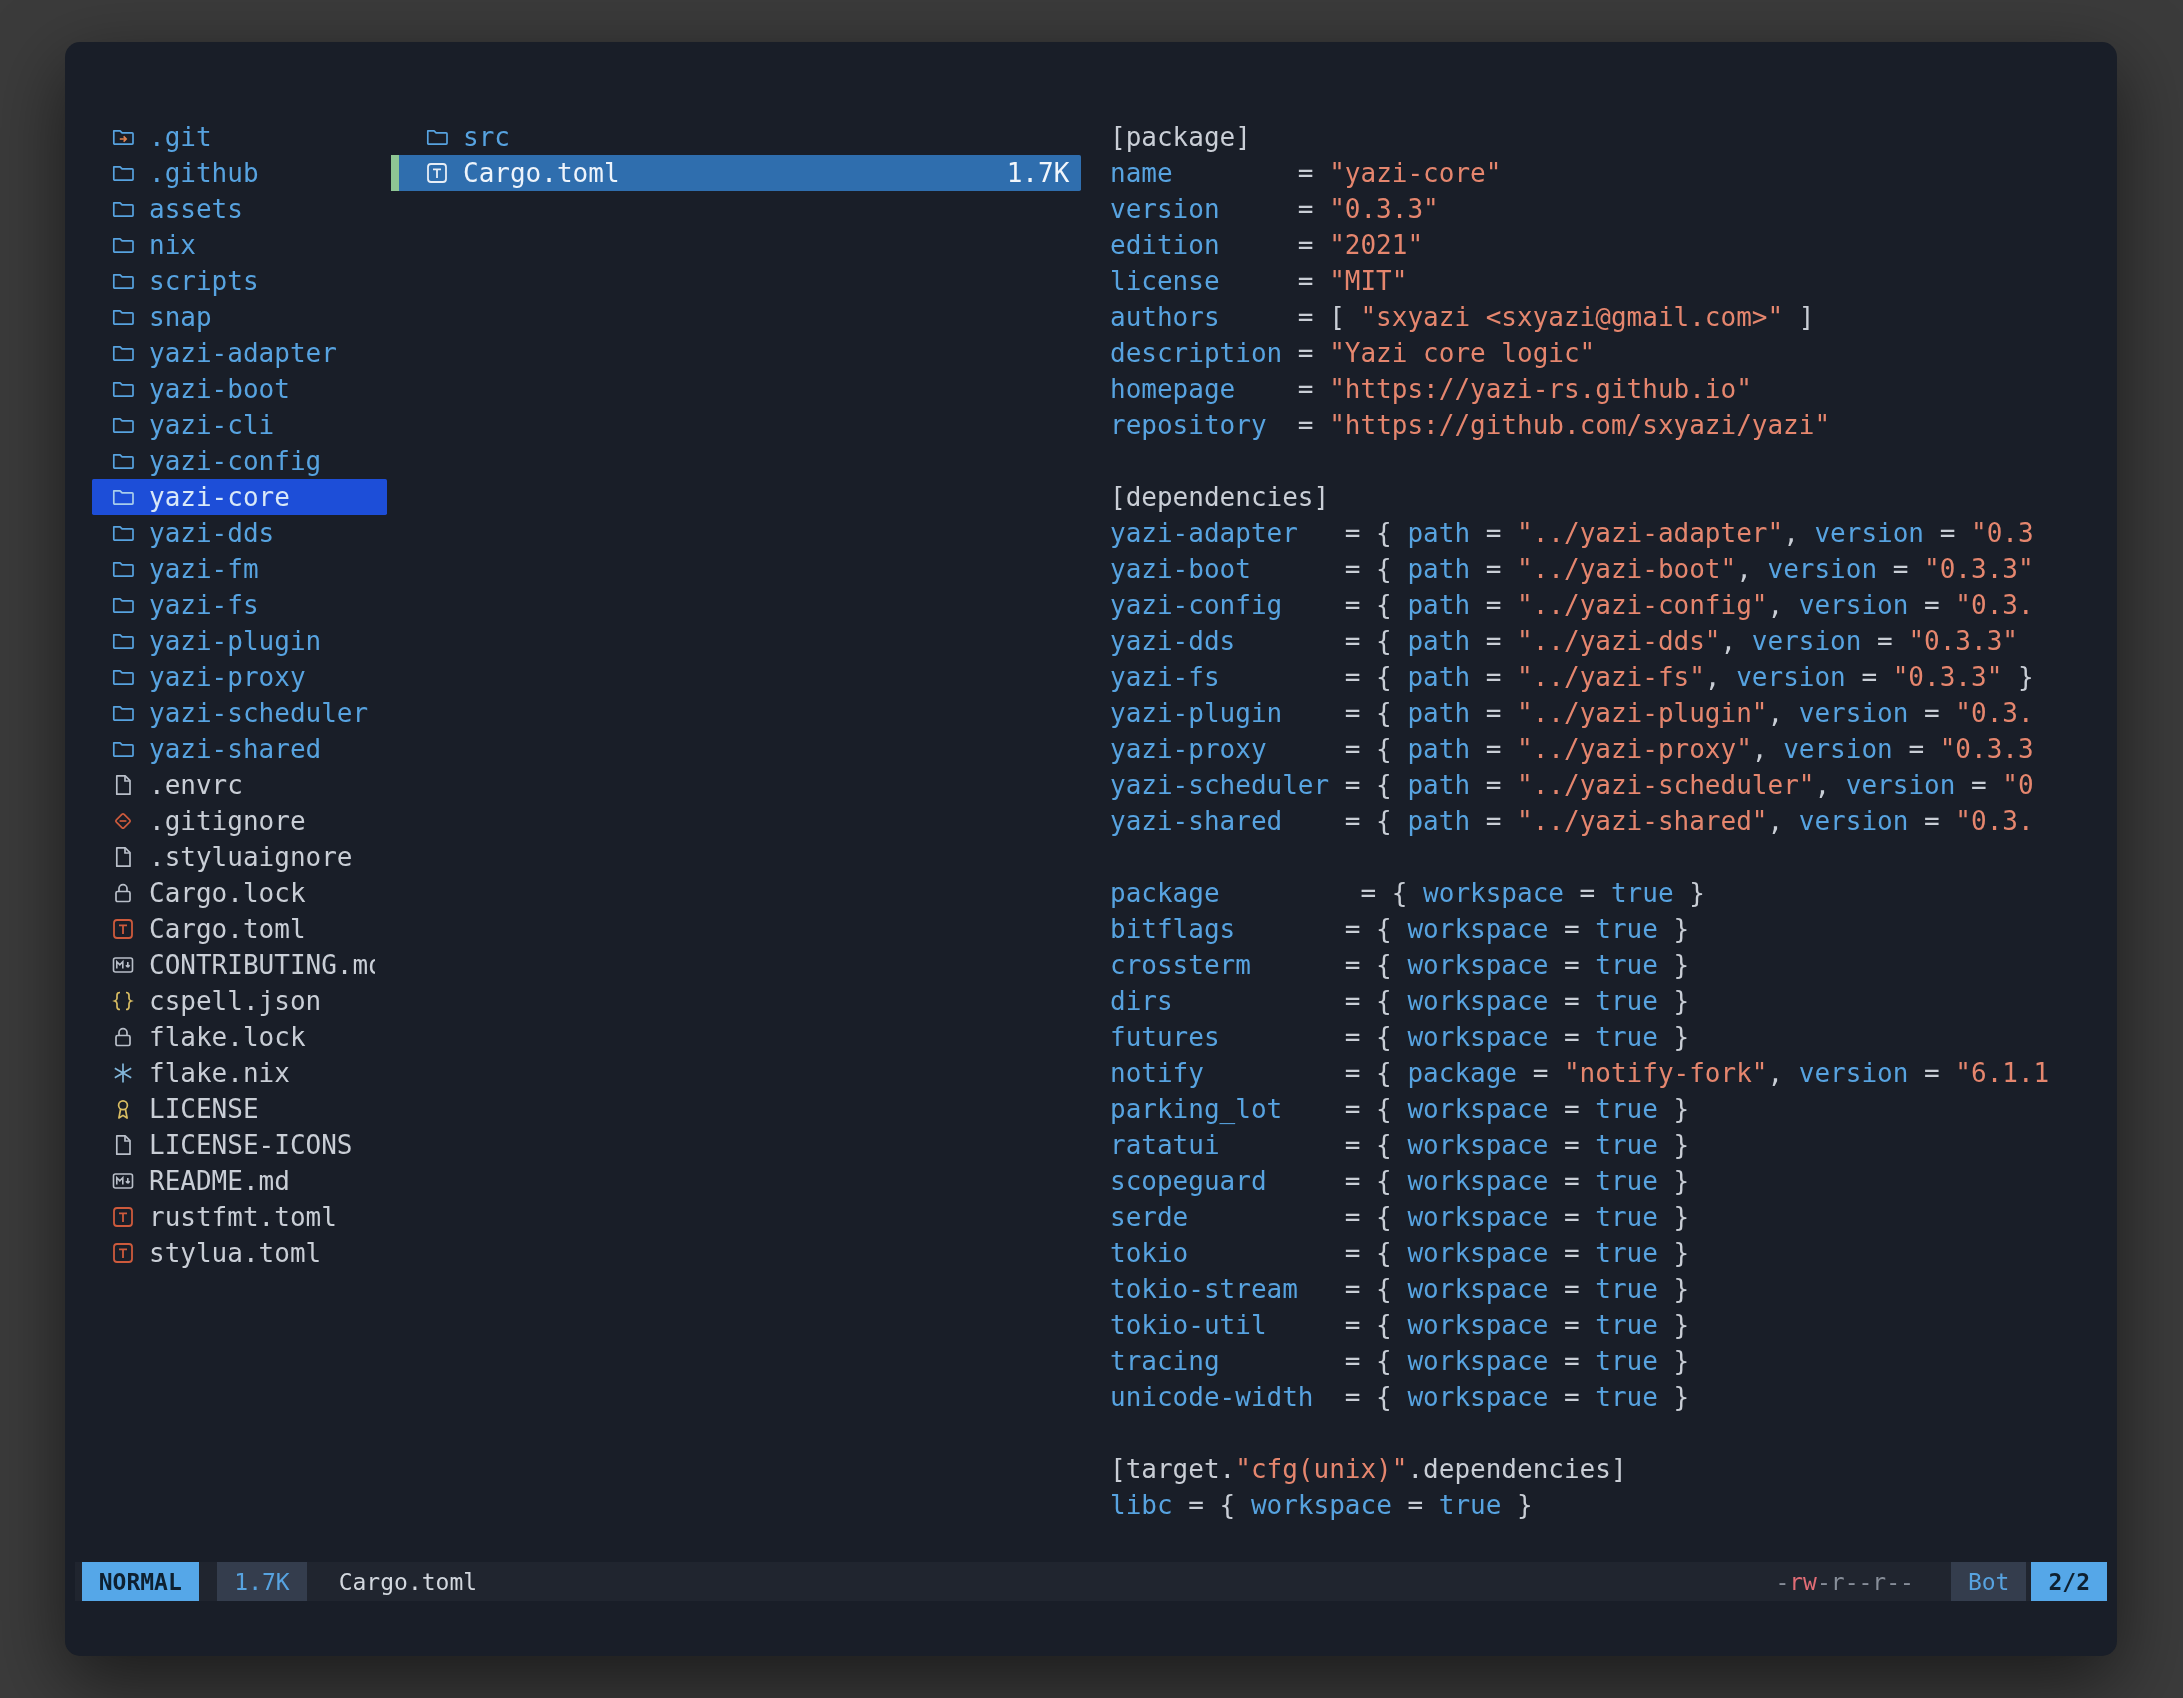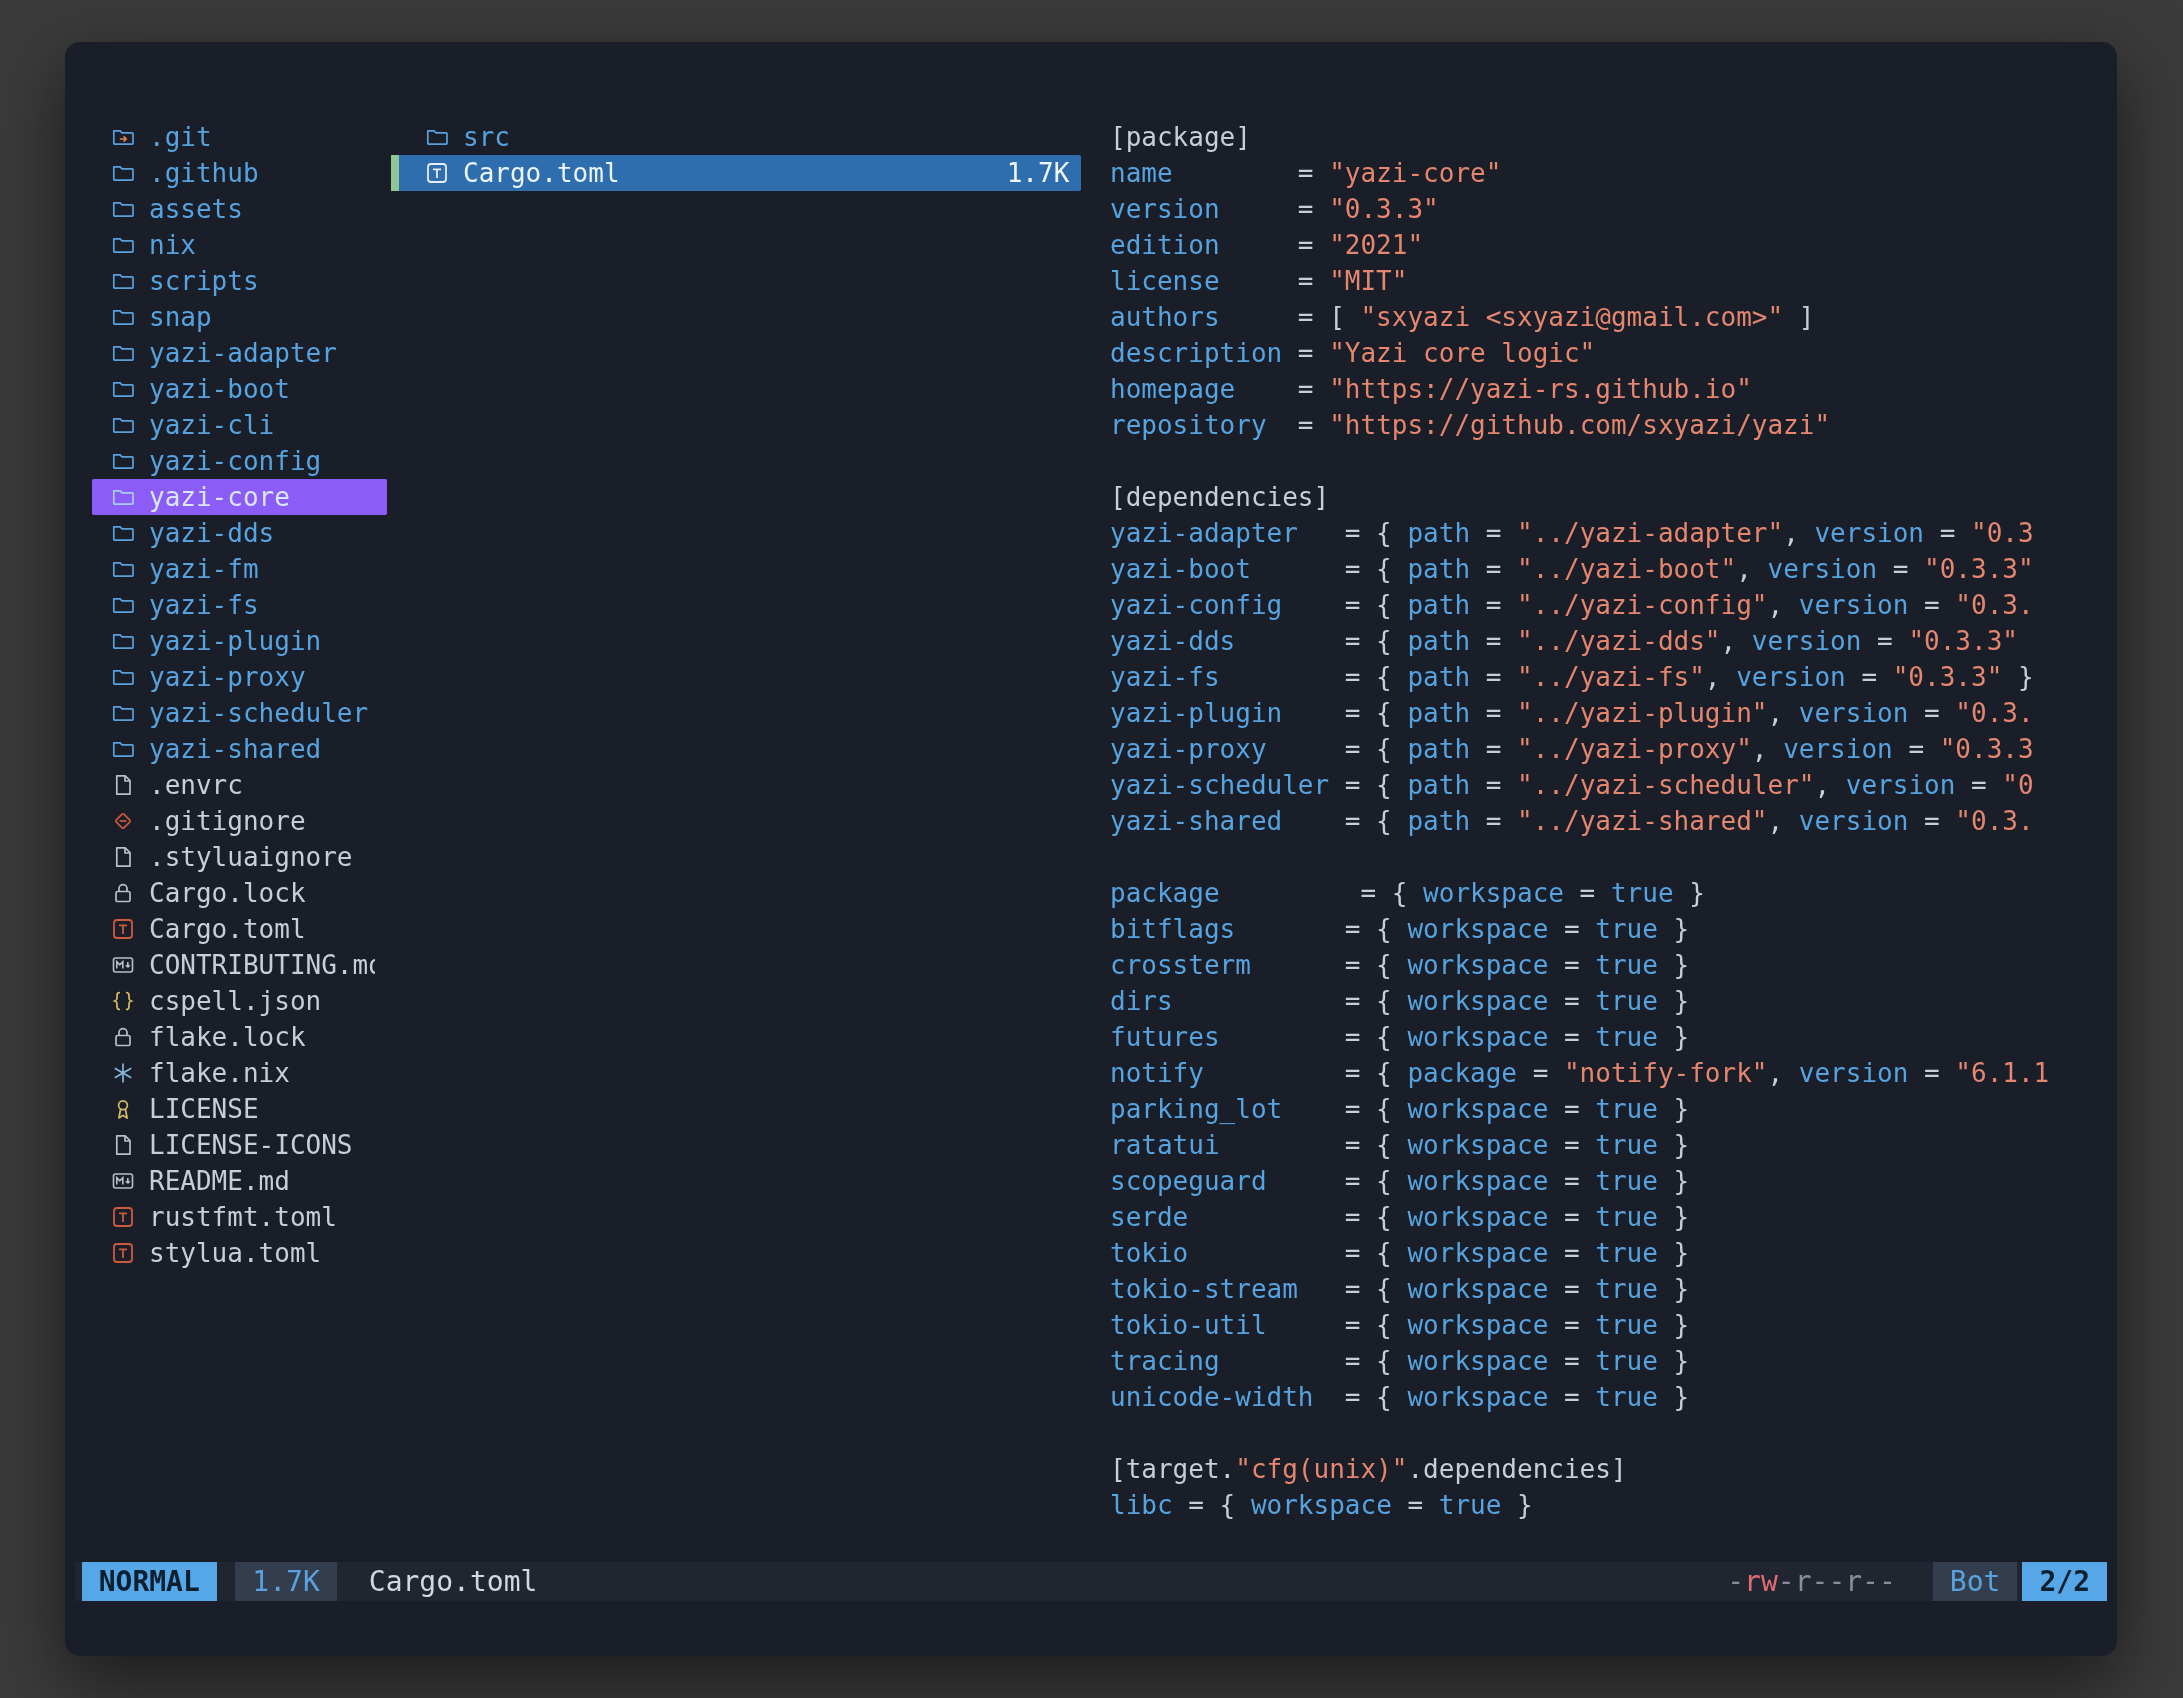--- a/index.html
+++ b/index.html
@@ -25,38 +25,38 @@
   .icon{width:32px;height:32px;flex:none;display:inline-flex;align-items:center;justify-content:center;margin-right:10px;color:#b9bfc9;}
   .icon svg{width:24px;height:24px;}
   .icon[data-icon="folder"],.icon[data-icon="git-folder"]{color:#57a3e0;}
   .icon[data-icon="toml"],.icon[data-icon="git"]{color:#cd5a3c;}
   .icon[data-icon="braces"],.icon[data-icon="license"]{color:#d9bd62;}
   .icon[data-icon="nix"]{color:#83b8dc;}
   .flabel{overflow:hidden;text-overflow:clip;}
   .c-blue{color:#57a3e0;}
   .c-file{color:#c9ced6;}
   .fsize{margin-left:auto;color:#e9eff7;}
-  .sel-par{background:#8b5cf6;}
+  .sel-par{background:#1d4ed8;}
   .sel-par .flabel{color:#d8e8f8;}
   .sel-par .icon{color:#a8cdec;}
   .sel-cur{background:#2f6eae;}
   .sel-cur .flabel{color:#eef4fb;}
   .sel-cur .icon{color:#e8eef6;}
   .sel-cur .fsize{color:#f2f6fb;}
   .marker{position:absolute;left:0;top:0;bottom:0;width:8.4px;background:#8fc694;}
   
   .pline{height:36px;line-height:36px;font-size:26px;white-space:pre;}
   .c-key{color:#57a3e0;}
   .c-str{color:#e5866e;}
   .c-fg{color:#c9ced6;}
   .c-cmt{color:#97c277;}
   
   .statusbar{
     position:absolute;left:10px;right:10px;bottom:55px;height:39px;
-    background:#20252f;display:flex;align-items:center;font-size:28px;color:#c9ced6;
+    background:#20252f;display:flex;align-items:center;font-size:23px;color:#c9ced6;
   }
   .badge{height:39px;display:inline-flex;align-items:center;padding:0 17px;flex:none;}
   .badge.mode{background:#55a7e8;color:#0e2030;font-weight:bold;margin-left:6.7px;}
   .badge.size{background:#343d4d;color:#57a3e0;margin-left:18.5px;}
   .filename{margin-left:32px;color:#d3d8df;}
   .spacer{flex:1;}
   .perms{margin-right:37px;color:#878e99;}
   .perms .rw{color:#e06c75;}
   .badge.bot{background:#343d4d;color:#57a3e0;margin-right:5px;}
   .badge.pos{background:#55a7e8;color:#0e2030;font-weight:bold;}

